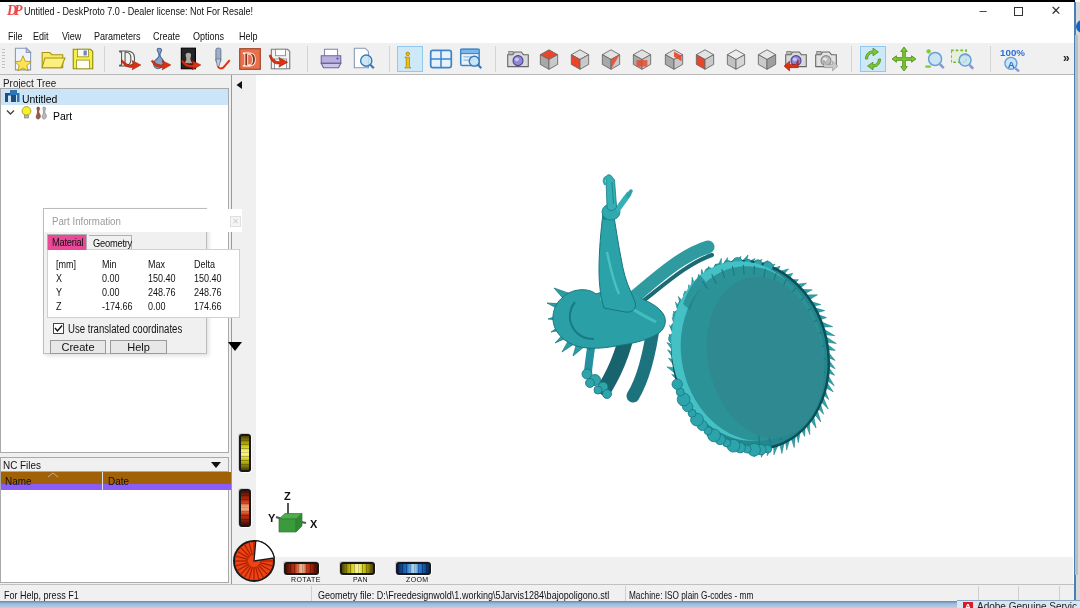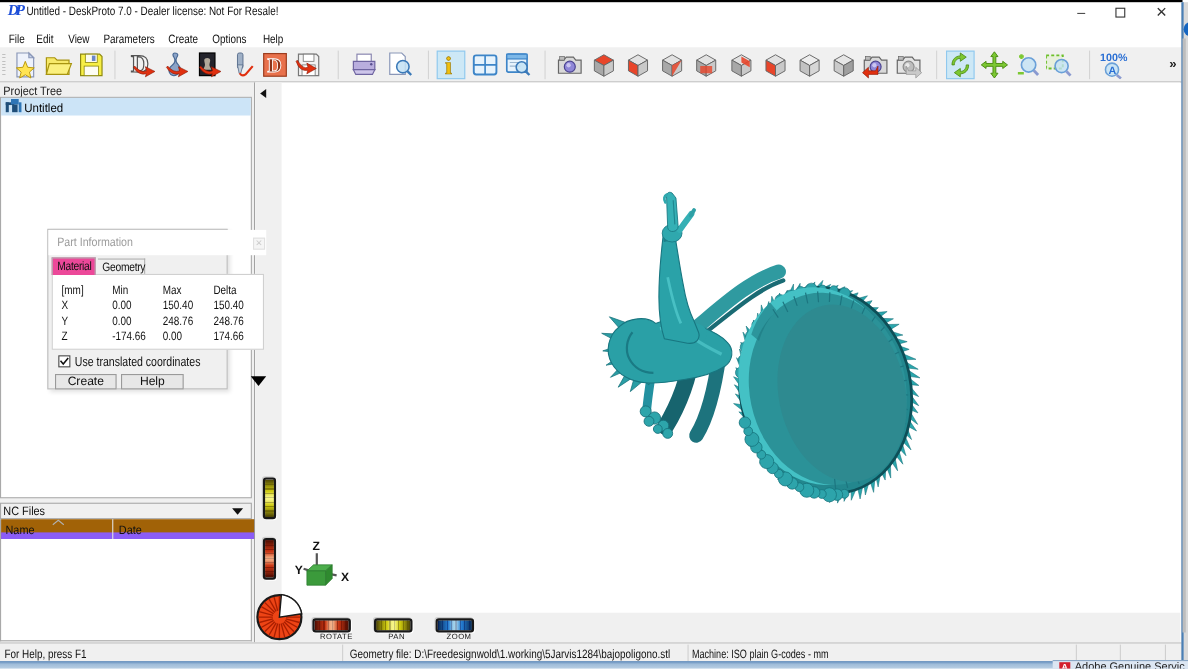--- a/index.html
+++ b/index.html
@@ -60,21 +60,21 @@
 #status span{position:absolute;top:2px}
 .ssep{position:absolute;top:1px;width:1px;height:15px;background:#cfcfcf}
 #taskbar{left:0;top:601px;width:1080px;height:7px;background:linear-gradient(180deg,#5b87b8,#9fbcd9 40%,#b9cfe4)}
 #adobe{left:957px;top:600px;width:123px;height:8px;background:#dce6f2;border-top:1px solid #8aa6c4;overflow:hidden}
 
 #redge{left:1074px;top:2px;width:6px;height:599px;background:#d9d9d9;border-left:2px solid #4a7fb5}
 </style></head><body>
 
 <div class="abs" id="titlebar"></div>
 <div class="abs" id="topline"></div>
-<div class="abs" style="left:7px;top:4px;width:16px;height:15px;font-family:'Liberation Serif',serif;font-weight:bold;font-style:italic;font-size:14px;color:#1d4ed8;letter-spacing:-3px;line-height:14px">DP</div>
+<div class="abs" style="left:7px;top:4px;width:16px;height:15px;font-family:'Liberation Serif',serif;font-weight:bold;font-style:italic;font-size:14px;color:#ef4444;letter-spacing:-3px;line-height:14px">DP</div>
 <div class="abs" id="title"><span class="sx">Untitled - DeskProto 7.0 - Dealer license: Not For Resale!</span></div>
 <div class="abs winbtn" style="left:966px">–</div>
 <div class="abs" style="left:1014px;top:7px;width:9px;height:9px;border:1px solid #333"></div>
 <div class="abs winbtn" style="left:1039px">✕</div>
 
 <div class="abs" id="menubar">
 <span style="left:8px">
       <span class="sx">File</span>
     </span>
     <span style="left:33px">
@@ -272,20 +272,36 @@
     <div class="trow" style="top:0;background:#cce4f7">
       <span style="left:4px;top:1px"><svg width="15" height="13" viewBox="0 0 15 13">
             <rect x="0" y="3" width="3" height="9" fill="#1f4e79"></rect>
             <rect x="0" y="3" width="8" height="2.5" fill="#1f4e79"></rect>
             <rect x="5" y="0" width="7" height="5" fill="#2e75b6"></rect>
             <rect x="6" y="5" width="5" height="7" fill="#1f4e79"></rect>
             <rect x="12" y="3" width="2.5" height="9" fill="#2e75b6"></rect>
           </svg></span>
         <span style="left:21px">
           <span class="sx" style="transform:scaleX(0.95)">Untitled</span>
+        </span>
+    </div>
+    <div class="trow" style="top:17px">
+      <span style="left:5px;top:1px"><svg width="9" height="9" viewBox="0 0 9 9">
+            <path d="M1,2.5 L4.5,6 L8,2.5" fill="none" stroke="#444" stroke-width="1.4"></path>
+          </svg></span>
+        <span style="left:20px;top:0"><svg width="11" height="14" viewBox="0 0 11 14">
+            <circle cx="5.5" cy="5" r="4.4" fill="#f7f12a" stroke="#9a9410" stroke-width="0.8"></circle>
+            <rect x="3.5" y="9" width="4" height="3" fill="#b9b9b9" stroke="#777" stroke-width="0.6"></rect>
+          </svg></span>
+        <span style="left:34px;top:0"><svg width="14" height="14" viewBox="0 0 14 14">
+            <path d="M3,1 C5,1 5,3 4,4.5 C3.5,6 4,7 5,8.5 C6,10.5 5,12.5 3.5,13 C2,13.3 1,12 1.2,10.5 C1.5,9 2.5,8 2.5,6 C2.5,4 1.5,3 2,1.5 Z" fill="#a05a46" stroke="#6a3520" stroke-width="0.6"></path>
+            <path d="M9,1 C11,1 11,3 10,4.5 C9.5,6 10,7 11,8.5 C12,10.5 11,12.5 9.5,13 C8,13.3 7,12 7.2,10.5 C7.5,9 8.5,8 8.5,6 C8.5,4 7.5,3 8,1.5 Z" fill="#b9b9c2" stroke="#77777f" stroke-width="0.6"></path>
+          </svg></span>
+        <span style="left:52px">
+          <span class="sx" style="transform:scaleX(0.95)">Part</span>
         </span>
     </div>
   </div>
   <div class="abs" id="ncheader">
       <span class="abs" style="left:2px;top:1px"><span class="sx" style="transform:scaleX(0.9)">NC Files</span></span>
     <div class="abs" style="left:210px;top:4px;width:0;height:0;border:5px solid transparent;border-top:6px solid #111;border-bottom:none"></div>
   </div>
   <div class="abs" id="ncbox">
     <div class="abs" id="nccols">
       <span class="abs" style="left:4px;top:2px"><span class="sx" style="transform:scaleX(0.9);font-size:11px">Name</span></span>

